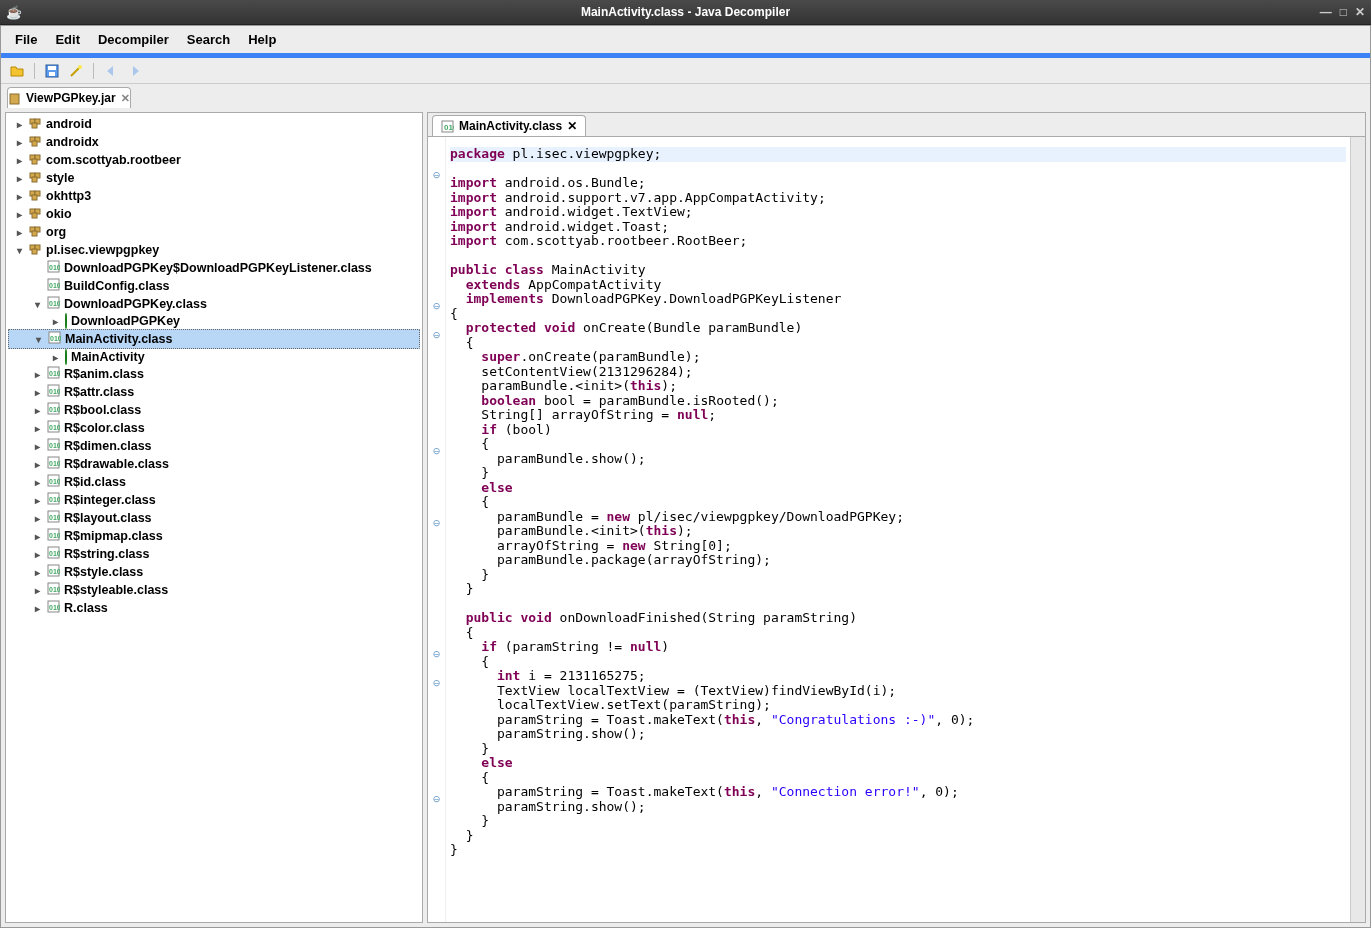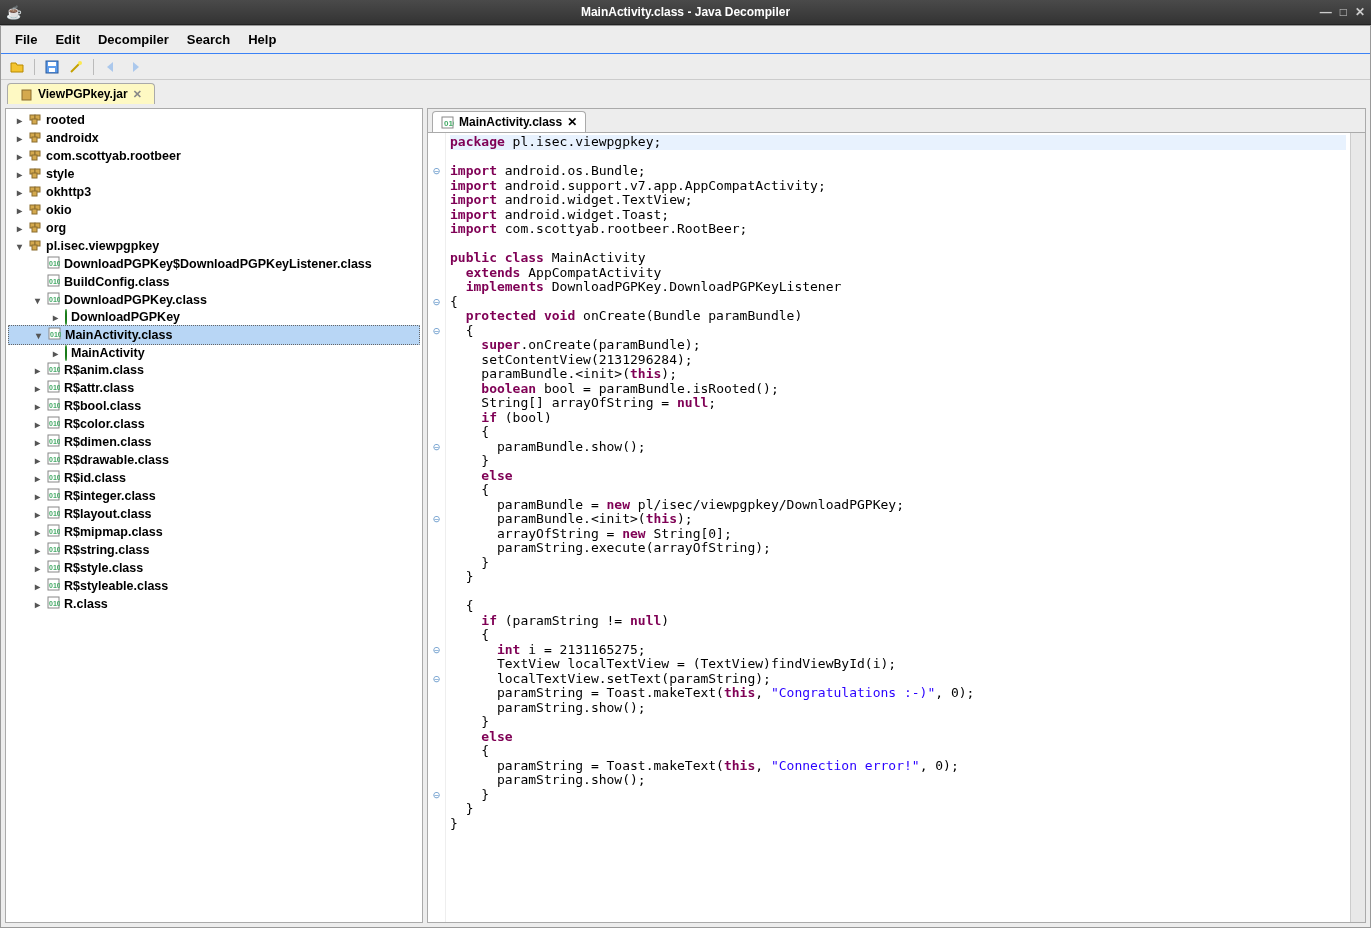--- a/index.html
+++ b/index.html
@@ -3,39 +3,39 @@
 <meta charset="utf-8">
 <style>
 * { margin: 0; padding: 0; box-sizing: border-box; }
 body { font-family: sans-serif; font-size: 12px; background: #000; width: 1371px; height: 928px; overflow: hidden; }
 .titlebar { background: linear-gradient(#4a4a4a, #333); color: #fff; height: 25px; display: flex; align-items: center; justify-content: center; position: relative; border-bottom: 1px solid #222; }
 .titlebar-icon { position: absolute; left: 6px; font-size: 13px; }
 .titlebar-title { font-weight: bold; font-size: 12px; }
 .titlebar-controls { position: absolute; right: 6px; display: flex; gap: 8px; color: #ccc; font-weight: bold; }
 .titlebar-controls span { cursor: pointer; }
 .appwin { background: #ededed; height: 903px; display: flex; flex-direction: column; border: 1px solid #999; }
-.menubar { display: flex; gap: 2px; padding: 3px 6px; background: #ededed; border-bottom: 1px solid #3b82f6; font-size: 13px; }
+.menubar { display: flex; gap: 2px; padding: 3px 6px; background: #ededed; border-bottom: 5px solid #3b82f6; font-size: 13px; }
 .menubar .menu-item { padding: 3px 8px; cursor: pointer; font-weight: bold; }
 .toolbar { display: flex; gap: 4px; padding: 3px 6px; background: #ededed; border-bottom: 1px solid #ccc; align-items: center; height: 26px; }
 .toolbar .tbtn { width: 20px; height: 20px; display: flex; align-items: center; justify-content: center; cursor: pointer; border-radius: 2px; }
 .toolbar .sep { width: 1px; height: 16px; background: #bbb; margin: 0 3px; }
 .toolbar .disabled { opacity: 0.45; cursor: default; }
 .main-tabs { display: flex; align-items: flex-end; padding: 0 6px; height: 24px; background: #ededed; }
-.main-tab { background: #fef9c3; border: 1px solid #aaa; border-bottom: none; border-radius: 4px 4px 0 0; padding: 3px 12px; display: flex; align-items: center; gap: 5px; font-size: 12px; font-weight: bold; cursor: pointer; }
+.main-tab { background: #ffffff; border: 1px solid #aaa; border-bottom: none; border-radius: 4px 4px 0 0; padding: 3px 0; display: flex; align-items: center; gap: 5px; font-size: 12px; font-weight: bold; cursor: pointer; }
 .main-tab .close { color: #888; font-size: 11px; }
 .content { flex: 1; display: flex; background: #ededed; padding: 4px; gap: 4px; min-height: 0; }
 .panel { background: #fff; border: 1px solid #aaa; overflow: auto; }
 .left-panel { width: 418px; }
 .right-panel { flex: 1; display: flex; flex-direction: column; min-width: 0; }
 .editor-tabs { display: flex; padding: 2px 4px 0 4px; background: #ededed; border-bottom: 1px solid #aaa; height: 24px; align-items: flex-end; }
 .editor-tab { background: #fff; border: 1px solid #aaa; border-bottom: none; border-radius: 4px 4px 0 0; padding: 3px 8px; display: flex; align-items: center; gap: 5px; font-size: 12px; font-weight: bold; }
 .editor-area { flex: 1; display: flex; background: #fff; overflow: auto; }
 .gutter { background: #fff; border-right: 1px solid #eee; width: 18px; flex-shrink: 0; font-family: "DejaVu Sans Mono", monospace; font-size: 13px; line-height: 14.5px; color: #888; padding-top: 2px; text-align: center; }
 .gutter .fold { color: #7aa5d1; cursor: pointer; font-size: 12px; }
-.code { font-family: "DejaVu Sans Mono", monospace; font-size: 13px; line-height: 14.5px; white-space: pre; padding: 2px 4px; flex: 1; }
+.code { font-family: "DejaVu Sans Mono", monospace; font-size: 13px; line-height: 14.5px; white-space: pre; padding: 10px 4px; flex: 1; }
 .code .hl-line { background: #e8f2fe; display: block; }
 .tree { font-size: 12px; padding: 2px; }
 .tree-node { display: flex; align-items: center; gap: 4px; padding: 1px 2px; white-space: nowrap; font-weight: bold; font-size: 12.5px; }
 .tree-node.selected { background: #b8d6f5; border: 1px dotted #666; border-radius: 1px; }
 .tree-toggle { width: 11px; color: #555; display: inline-flex; justify-content: center; font-size: 10px; cursor: pointer; }
 .tree-indent { display: inline-block; }
 .icon-pkg { width: 13px; height: 13px; }
 .icon-cls { width: 13px; height: 13px; }
 .icon-jar { width: 13px; height: 13px; }
 .icon-mth { width: 11px; height: 11px; background: #2fa82f; border-radius: 50%; border: 1px solid #1a7a1a; }
@@ -113,21 +113,21 @@
     <div class="panel left-panel">
       <div class="tree" id="tree">
           <div class="tree-node">
             <span class="tree-indent" style="width:0px"></span>
             <span class="tree-toggle">▸</span>
             <span><svg class="icon-pkg">
                 <rect x="1" y="3" width="5" height="5" fill="#d4a94e" stroke="#8a6d2f"></rect>
                 <rect x="6" y="3" width="5" height="5" fill="#d4a94e" stroke="#8a6d2f"></rect>
                 <rect x="3" y="7" width="5" height="5" fill="#d4a94e" stroke="#8a6d2f"></rect>
               </svg></span>
-            <span>rooted</span>
+            <span>android</span>
           </div>
           <div class="tree-node">
             <span class="tree-indent" style="width:0px"></span>
             <span class="tree-toggle">▸</span>
             <span><svg class="icon-pkg">
                 <rect x="1" y="3" width="5" height="5" fill="#d4a94e" stroke="#8a6d2f"></rect>
                 <rect x="6" y="3" width="5" height="5" fill="#d4a94e" stroke="#8a6d2f"></rect>
                 <rect x="3" y="7" width="5" height="5" fill="#d4a94e" stroke="#8a6d2f"></rect>
               </svg></span>
             <span>androidx</span>
@@ -456,24 +456,25 @@
 </span><span>    String[] arrayOfString = <span class="kw">null</span>;
 </span><span>    <span class="kw">if</span> (bool)
 </span><span>    {
 </span><span>      paramBundle.show();
 </span><span>    }
 </span><span>    <span class="kw">else</span>
 </span><span>    {
 </span><span>      paramBundle = <span class="kw">new</span> pl/isec/viewpgpkey/DownloadPGPKey;
 </span><span>      paramBundle.<span class="lnk">&lt;init&gt;</span>(<span class="kw">this</span>);
 </span><span>      arrayOfString = <span class="kw">new</span> String[0];
-</span><span>      paramString.execute(arrayOfString);
+</span><span>      paramBundle.package(arrayOfString);
 </span><span>    }
 </span><span>  }
 </span><span>  
+</span><span>  <span class="kw">public void</span> onDownloadFinished(String paramString)
 </span><span>  {
 </span><span>    <span class="kw">if</span> (paramString != <span class="kw">null</span>)
 </span><span>    {
 </span><span>      <span class="kw">int</span> i = 2131165275;
 </span><span>      TextView localTextView = (TextView)<span class="lnk">findViewById</span>(i);
 </span><span>      localTextView.setText(paramString);
 </span><span>      paramString = Toast.makeText(<span class="kw">this</span>, <span class="str">"Congratulations :-)"</span>, 0);
 </span><span>      paramString.show();
 </span><span>    }
 </span><span>    <span class="kw">else</span>

